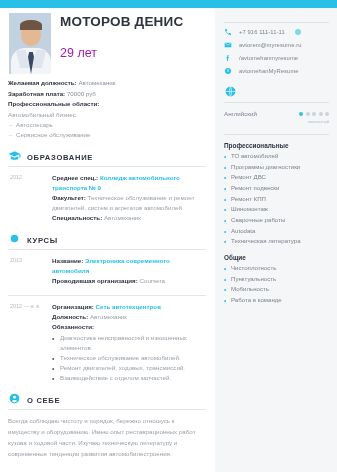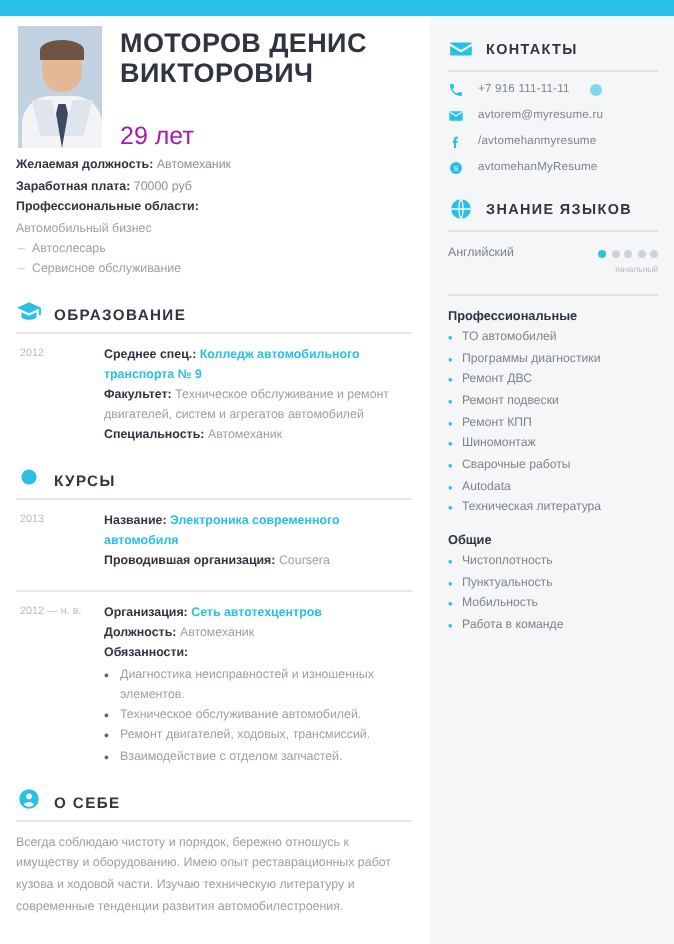--- a/index.html
+++ b/index.html
@@ -142,21 +142,20 @@
         <div class="shirt"></div>
         <div class="collar-l"></div>
         <div class="collar-r"></div>
         <div class="head-shape"></div>
         <div class="hair"></div>
         <div class="tie"></div>
       </div>
       <div style="flex:1">
         <div class="name">
           <div>МОТОРОВ ДЕНИС</div>
-          <div>ВИКТОРОВИЧ</div>
         </div>
         <div class="age">29 лет</div>
       </div>
     </div>
 
     <div class="kv">
       <div class="row">
         <b>Желаемая должность:</b>
         <span>Автомеханик</span>
       </div>
@@ -265,28 +264,20 @@
       </div>
       <div class="sec-rule"></div>
       <div class="about-text">Всегда соблюдаю чистоту и порядок, бережно отношусь к имуществу и оборудованию. Имею опыт реставрационных работ кузова и ходовой части. Изучаю техническую литературу и современные тенденции развития автомобилестроения.</div>
     </div>
 
   </div>
 
   <div class="right">
 
     <div class="rsec">
-      <div class="rsec-head">
-        <span class="sec-ico">
-          <svg viewBox="0 0 24 24" fill="#28c0e6">
-              <path d="M3 6h18a1 1 0 0 1 1 1l-10 6L2 7a1 1 0 0 1 1-1zm-1 3.2 10 6 10-6V17a1 1 0 0 1-1 1H3a1 1 0 0 1-1-1V9.2z"></path>
-            </svg>
-        </span>
-        <span class="rsec-title">КОНТАКТЫ</span>
-      </div>
       <div class="rsec-rule"></div>
 
       <div class="contact">
         <span class="c-ico">
           <svg viewBox="0 0 24 24" fill="#28c0e6">
               <path d="M6.6 10.8a15 15 0 0 0 6.6 6.6l2.2-2.2a1 1 0 0 1 1-.25 11 11 0 0 0 3.5.56 1 1 0 0 1 1 1V20a1 1 0 0 1-1 1A17 17 0 0 1 3 4a1 1 0 0 1 1-1h3.5a1 1 0 0 1 1 1c0 1.2.2 2.4.56 3.5a1 1 0 0 1-.25 1l-2.2 2.3z"></path>
             </svg>
         </span>
         <span class="c-txt">+7 916 111-11-11</span>
         <span class="wa"></span>
@@ -323,21 +314,20 @@
     </div>
 
     <div class="rsec">
       <div class="rsec-head">
         <span class="sec-ico">
           <svg viewBox="0 0 24 24" fill="#28c0e6">
               <circle cx="12" cy="12" r="9"></circle>
               <path d="M3 12h18M12 3c2.5 3 2.5 15 0 18M12 3c-2.5 3-2.5 15 0 18" stroke="#f4f6f8" stroke-width="1.2" fill="none"></path>
             </svg>
         </span>
-        <span class="rsec-title">ЗНАНИЕ ЯЗЫКОВ</span>
       </div>
       <div class="rsec-rule"></div>
       <div class="lang-row">
         <span class="lang-name">Английский</span>
         <span class="dots">
           <span class="dot on"></span>
           <span class="dot"></span>
           <span class="dot"></span>
           <span class="dot"></span>
           <span class="dot"></span>

